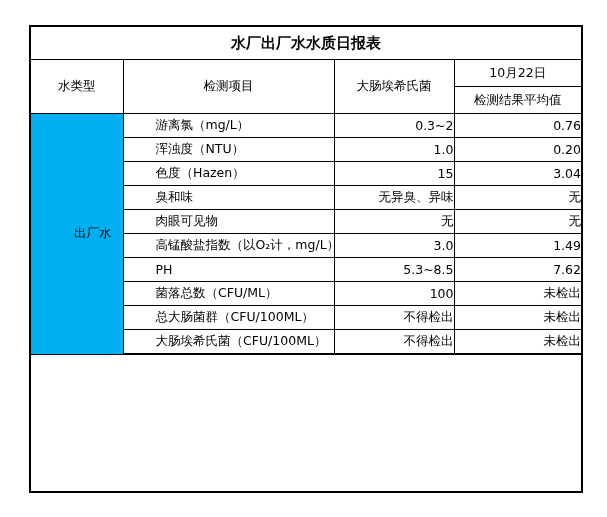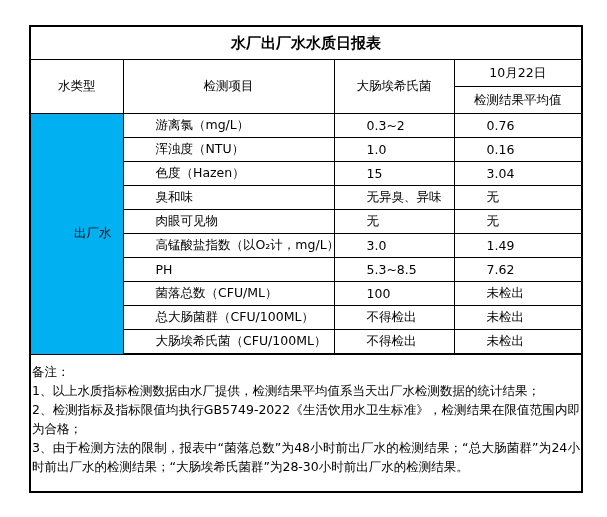--- a/index.html
+++ b/index.html
@@ -57,21 +57,21 @@
   td.date-cell {
     font-weight: normal;
     font-size: 14px;
     text-align: center;
   }
   tr.data-row td { height: 23px; padding-left: 32px; }
   td.item-cell {
     text-align: left;
     padding-left: 2px;
   }
-  td.center-cell { text-align: left; }
+  td.center-cell { text-align: right; }
   td.water-type-cell {
     background: #00B0F0;
     text-align: center;
     font-size: 13px;
     margin-left: 16px;
   }
   tr.last-data td { border-bottom: 2px solid #000000; }
 
   .notes {
     padding: 7px 1px 0 1px;
@@ -112,21 +112,21 @@
 
       <tr class="data-row">
         <td rowspan="10" class="water-type-cell edge-l">出厂水</td>
         <td class="item-cell">游离氯（mg/L）</td>
         <td class="center-cell">0.3~2</td>
         <td class="center-cell edge-r">0.76</td>
       </tr>
       <tr class="data-row">
         <td class="item-cell">浑浊度（NTU）</td>
         <td class="center-cell">1.0</td>
-        <td class="center-cell edge-r">0.16</td>
+        <td class="center-cell edge-r">0.20</td>
       </tr>
       <tr class="data-row">
         <td class="item-cell">色度（Hazen）</td>
         <td class="center-cell">15</td>
         <td class="center-cell edge-r">3.04</td>
       </tr>
       <tr class="data-row">
         <td class="item-cell">臭和味</td>
         <td class="center-cell">无异臭、异味</td>
         <td class="center-cell edge-r">无</td>
@@ -157,21 +157,15 @@
         <td class="center-cell edge-r">未检出</td>
       </tr>
       <tr class="data-row last-data">
         <td class="item-cell">大肠埃希氏菌（CFU/100ML）</td>
         <td class="center-cell">不得检出</td>
         <td class="center-cell edge-r">未检出</td>
       </tr>
     </tbody>
       </table>
 
-    <div class="notes">
-      <div>备注：</div>
-      <div>1、以上水质指标检测数据由水厂提供，检测结果平均值系当天出厂水检测数据的统计结果；</div>
-      <div>2、检测指标及指标限值均执行GB5749-2022《生活饮用水卫生标准》，检测结果在限值范围内即为合格；</div>
-      <div>3、由于检测方法的限制，报表中“菌落总数”为48小时前出厂水的检测结果；“总大肠菌群”为24小时前出厂水的检测结果；“大肠埃希氏菌群”为28-30小时前出厂水的检测结果。</div>
-    </div>
 
   </div>
 </div>
 
 </body></html>

